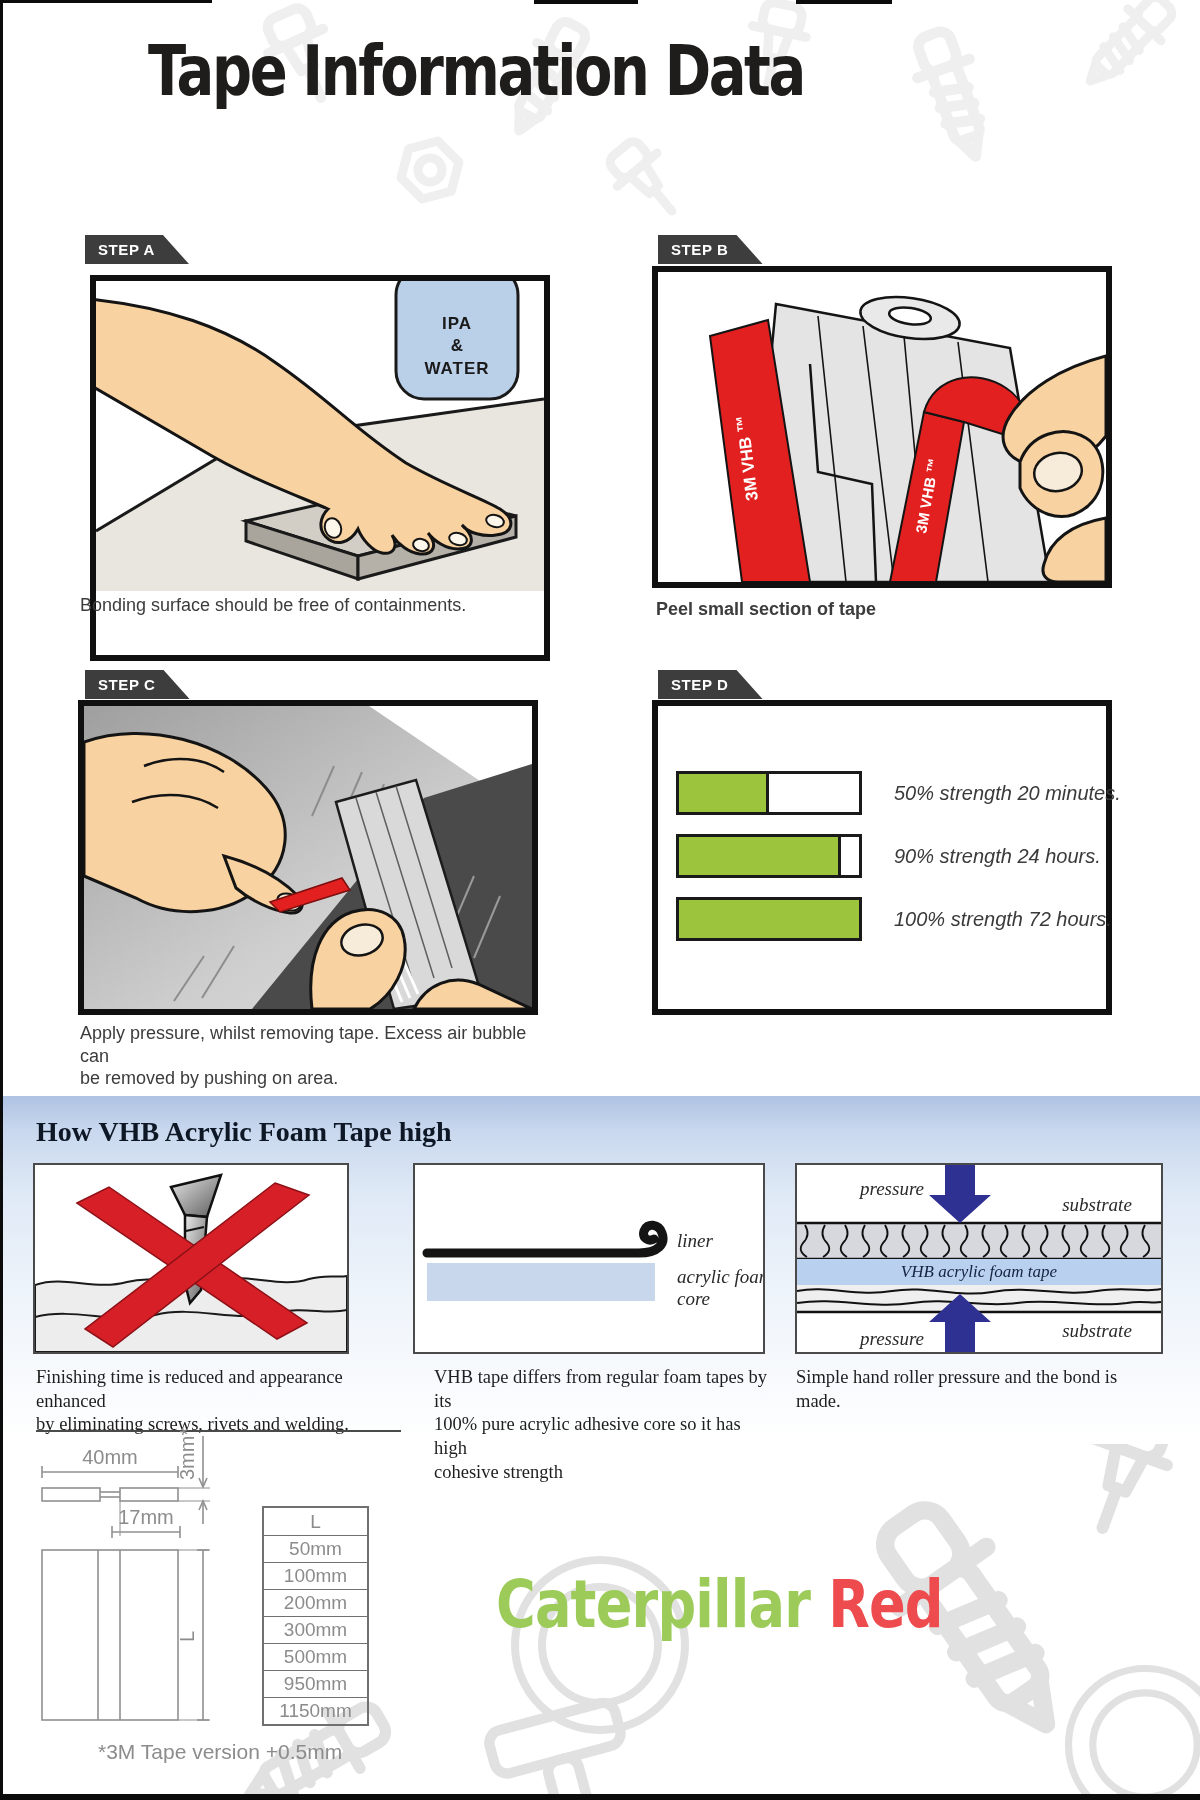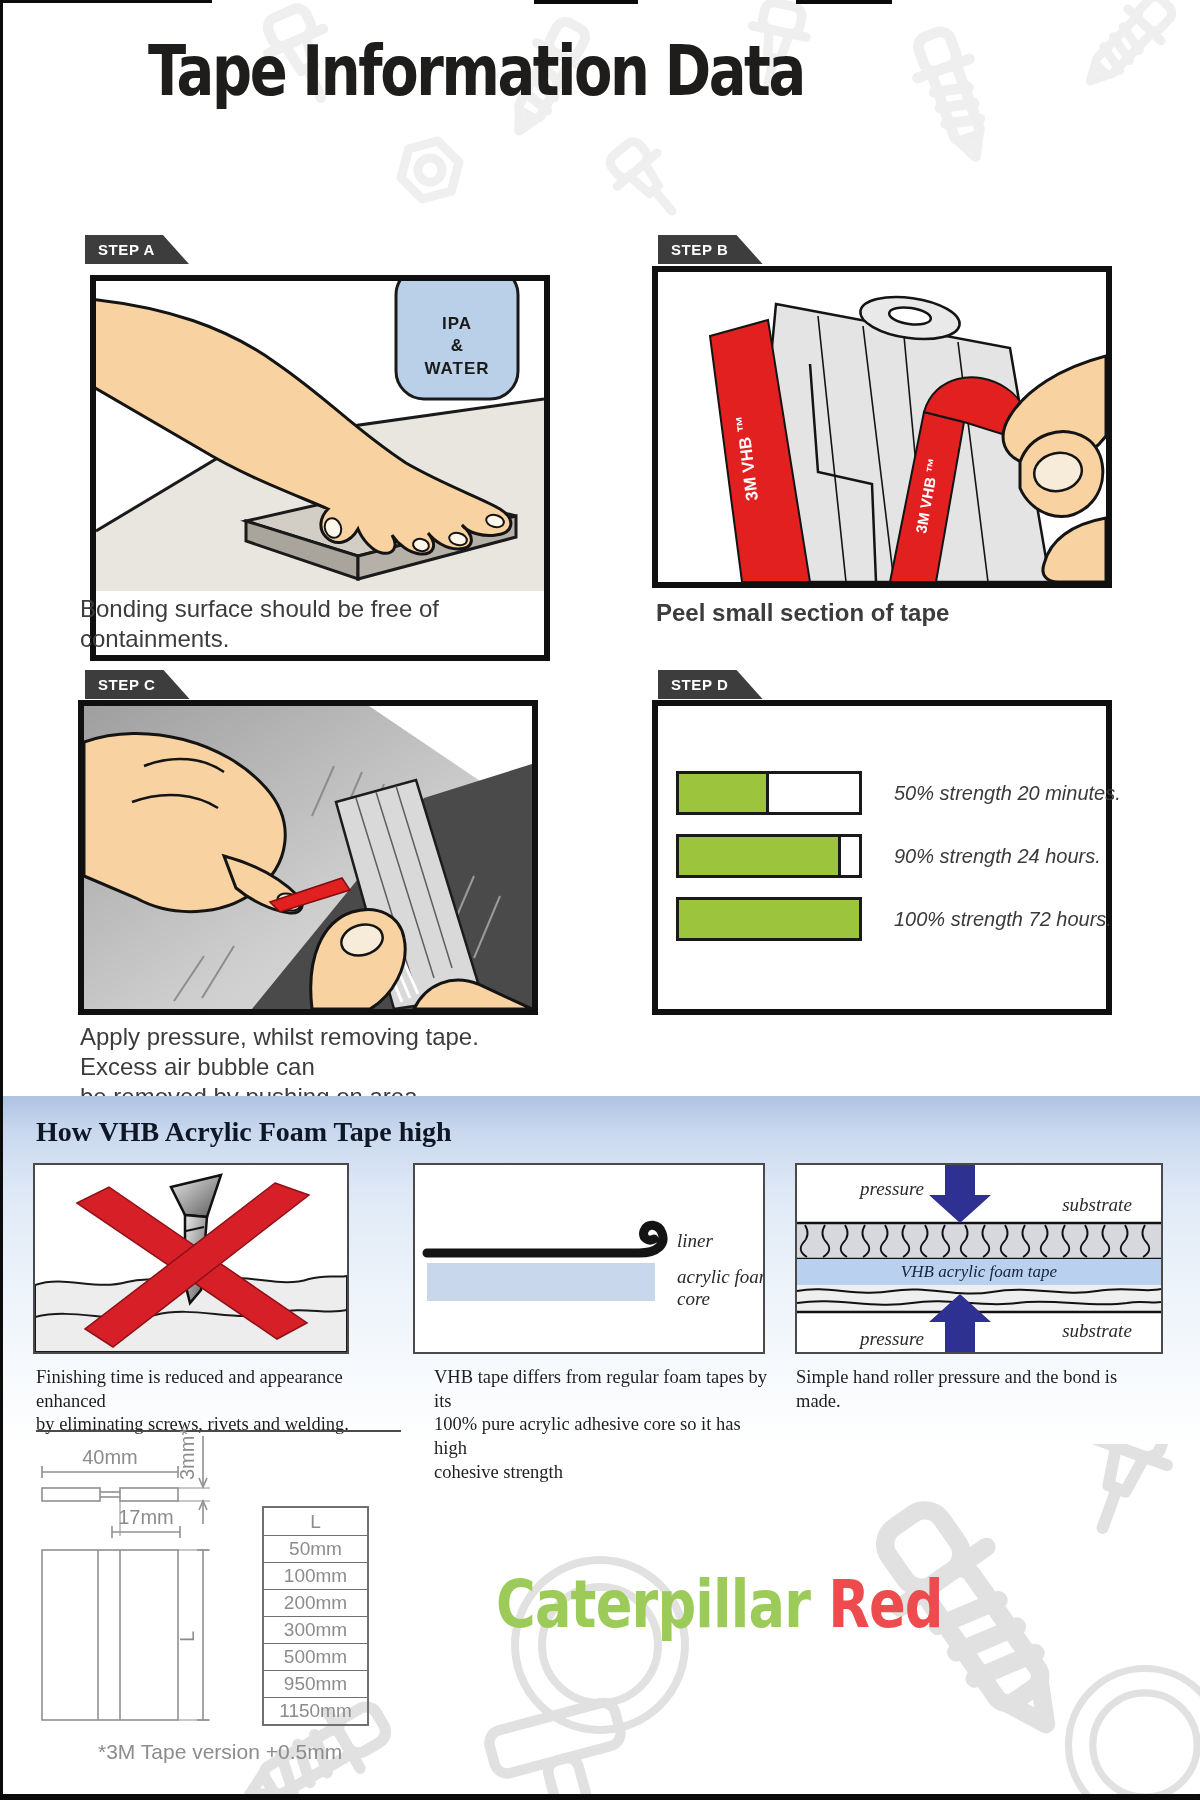--- a/index.html
+++ b/index.html
@@ -10,21 +10,21 @@
   .edge{position:absolute;background:#0b0b0b;}
   
   .title{position:absolute;left:148px;top:30px;font-family:"DejaVu Sans",sans-serif;
          font-weight:800;font-size:70px;letter-spacing:-3px;color:#1f1c1c;
          transform:scaleX(.80);transform-origin:left top;white-space:nowrap;}
   
   .step-tab{position:absolute;background:#3d3d3d;color:#ffffff;font-weight:bold;font-size:15px;
             letter-spacing:.6px;padding:6px 34px 6px 13px;
             clip-path:polygon(0 0,calc(100% - 26px) 0,100% 100%,0 100%);}
   .panel{position:absolute;background:#ffffff;border:6px solid #101010;box-sizing:border-box;}
-  .caption{position:absolute;font-size:24px;line-height:1.25;color:#3c3c3c;white-space:pre-line;}
+  .caption{position:absolute;font-size:18px;line-height:1.25;color:#3c3c3c;white-space:pre-line;}
   
   .bar-row{position:absolute;left:18px;height:44px;}
   .bar-outer{position:absolute;left:0;top:0;width:186px;height:44px;border:3px solid #1a1a1a;
              background:#ffffff;box-sizing:border-box;}
   .bar-fill{height:100%;background:#9cc43c;border-right:3px solid #1a1a1a;box-sizing:border-box;}
   .bar-label{position:absolute;left:218px;top:0;height:44px;line-height:44px;font-size:20px;
              color:#3a3a3a;white-space:nowrap;font-style:italic;}
   
   .how-band{position:absolute;left:0;top:1096px;width:1200px;height:348px;
             background:linear-gradient(to bottom,#aec2e2 0%,#c9d8ee 10%,#dfe9f6 28%,#edf3fa 55%,#ffffff 100%);}

